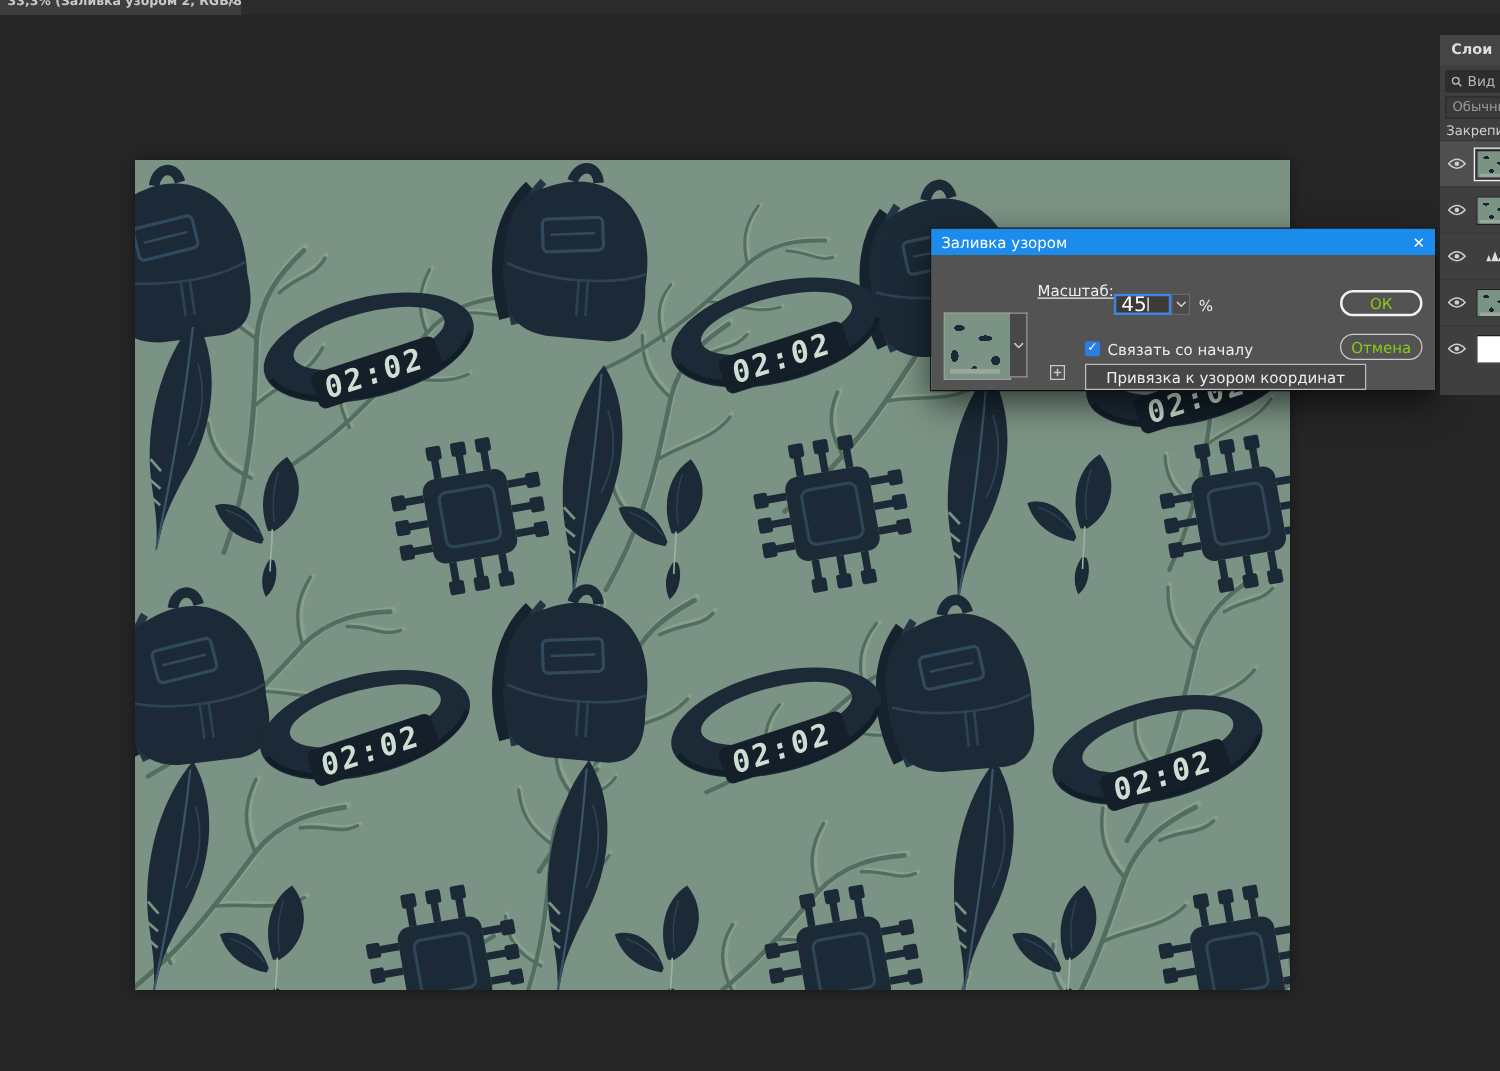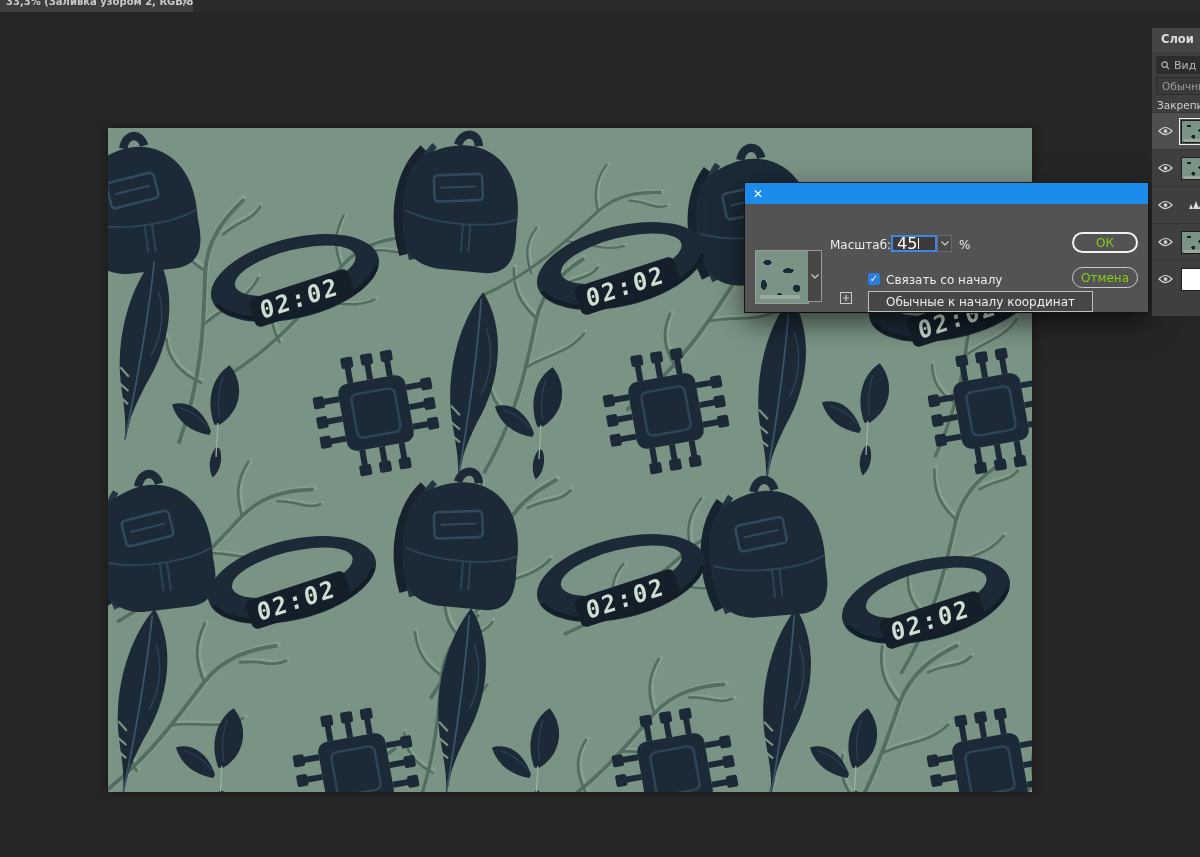--- a/index.html
+++ b/index.html
@@ -218,31 +218,32 @@
       <use href="#sprout" transform="translate(423,633) scale(0.85)"></use>
       <use href="#sprout" transform="translate(741,633) scale(0.85)"></use>
       <use href="#chip" transform="translate(248,643) rotate(-10)"></use>
       <use href="#chip" transform="translate(567,643) rotate(-10)"></use>
       <use href="#chip" transform="translate(882,643) rotate(-10)"></use>
     </svg>
   </div>
 
   <div class="dialog">
     <div class="dlg-title">
+      <span class="ttl">Заливка узором</span>
       <span class="dlg-close">✕</span>
     </div>
     <div class="dlg-body">
       <div class="pat-thumb"></div>
       <div class="pat-arrow">
         <svg width="8" height="5" viewBox="0 0 8 5">
             <polyline points="0.5,0.5 4,4 7.5,0.5" fill="none" stroke="#cfcfcf" stroke-width="1.2"></polyline>
           </svg>
       </div>
 
-      <span class="lbl" style="left:85px;top:34px;width:57px;text-align:right;">Масштаб:</span>
+      <span class="lbl" style="left:85px;top:22px;width:57px;text-align:right;text-decoration:underline;">Масштаб:</span>
       <div class="scale-field">
         <span>45</span>
           <span class="caret"></span>
       </div>
       <div class="scale-arrow">
         <svg width="8" height="5" viewBox="0 0 8 5">
             <polyline points="0.5,0.5 4,4 7.5,0.5" fill="none" stroke="#cfcfcf" stroke-width="1.2"></polyline>
           </svg>
       </div>
       <span class="lbl" style="left:214px;top:34px;">%</span>
@@ -252,21 +253,21 @@
       </div>
       <span class="lbl" style="left:141px;top:69px;">Связать со началу</span>
 
       <div class="origin-icon">
         <svg width="12" height="12" viewBox="0 0 12 12">
           <rect x="0.5" y="0.5" width="11" height="11" fill="none" stroke="#c9c9c9"></rect>
           <path d="M6,3 L6,9 M3,6 L9,6" stroke="#c9c9c9" stroke-width="1.2"></path>
         </svg>
       </div>
       <div class="snap-btn">
-        <span>Обычные к началу координат</span>
+        <span>Привязка к узором координат</span>
       </div>
 
       <div class="pill ok">
         <span>ОК</span>
       </div>
       <div class="pill cancel">
         <span>Отмена</span>
       </div>
     </div>
   </div>

